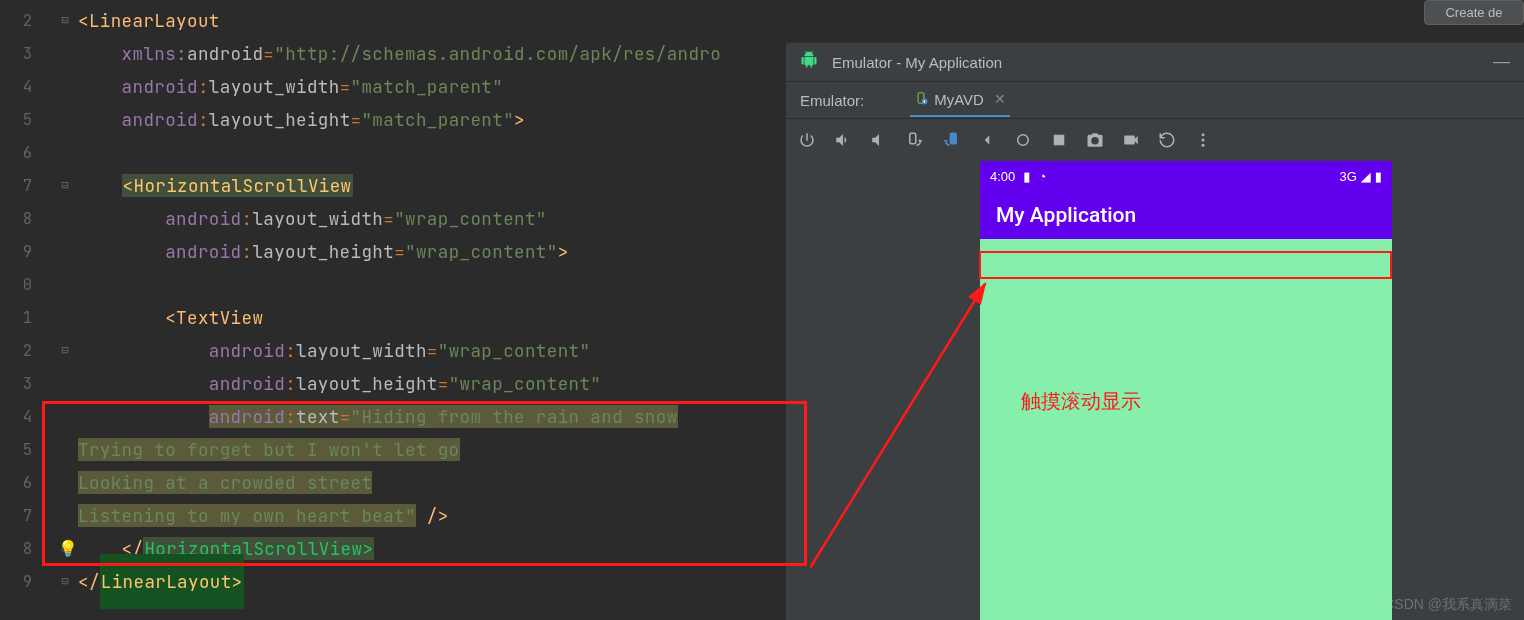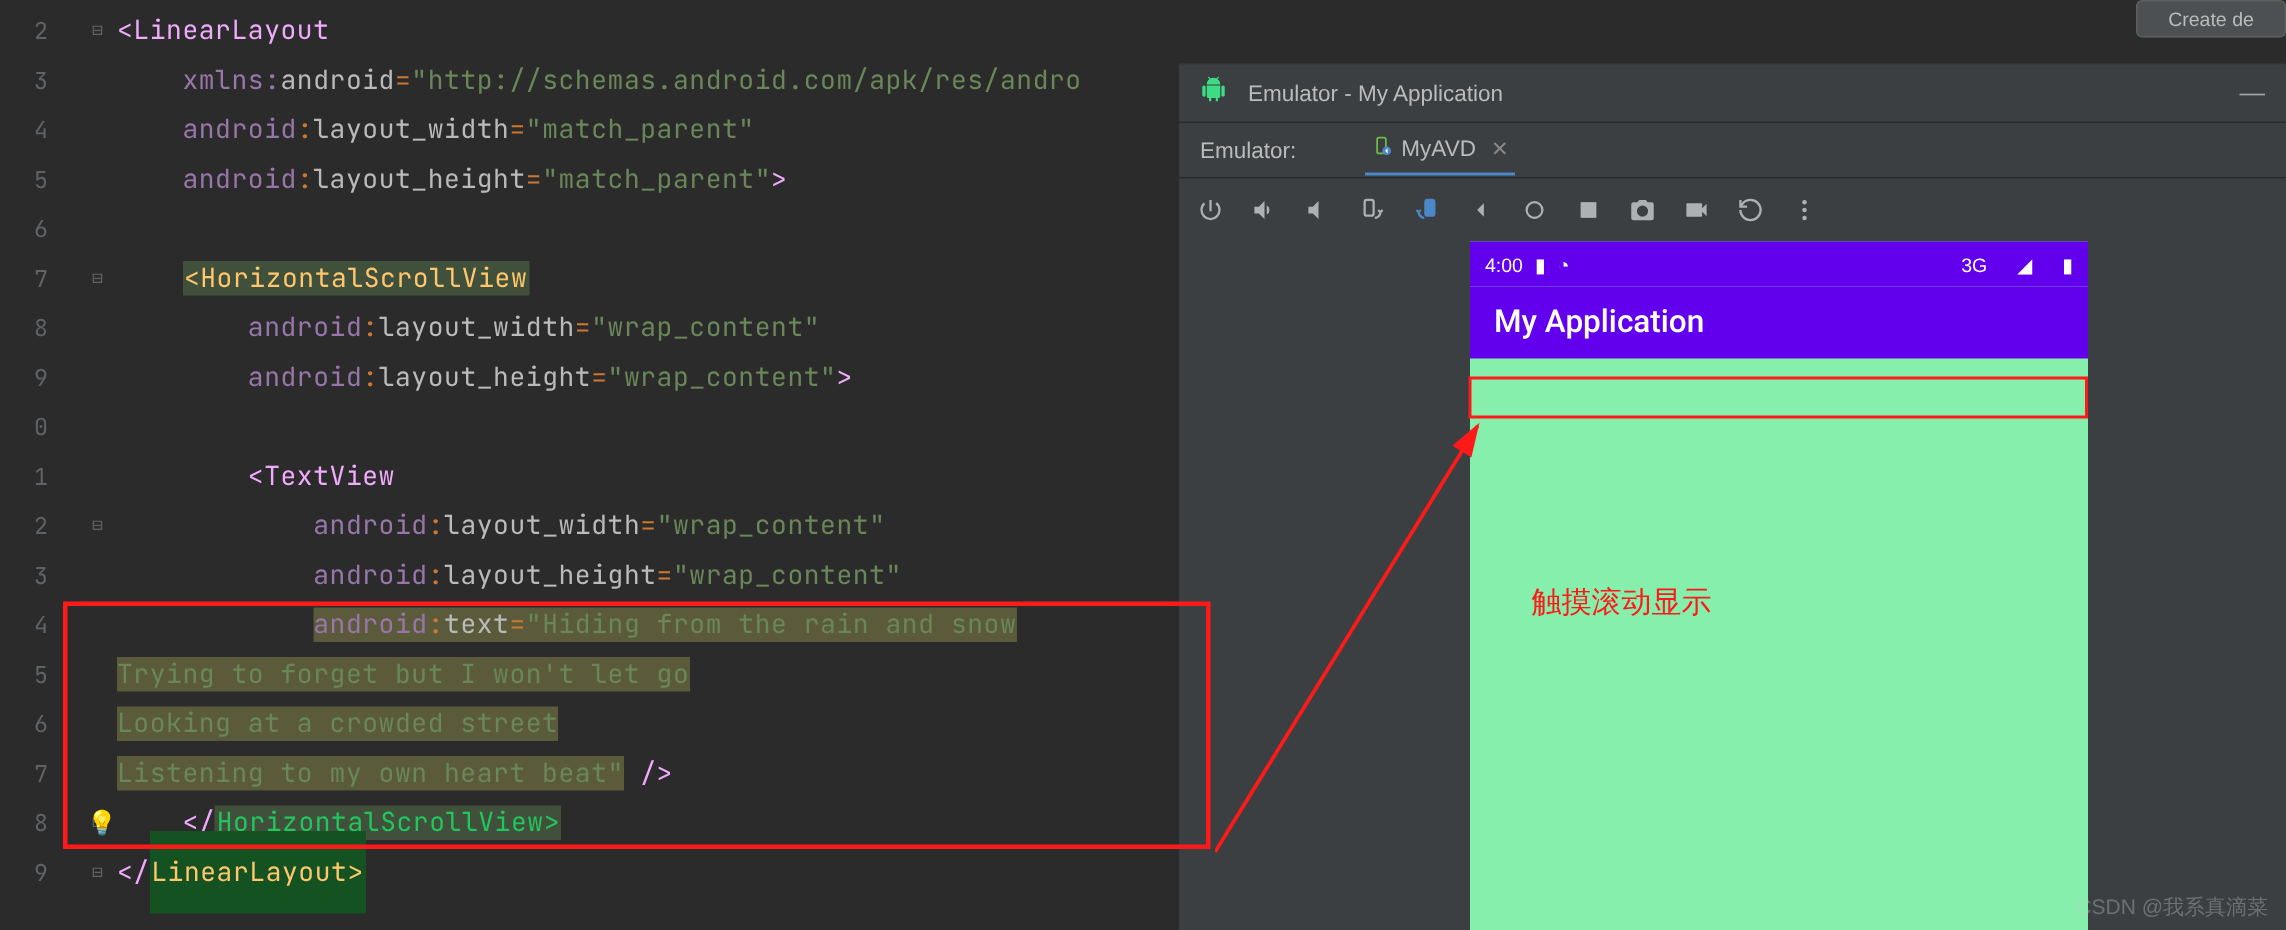--- a/index.html
+++ b/index.html
@@ -21,21 +21,21 @@
     line-height:33px; padding-top:4px; color:#606366; font-size:12px;
   }
   .fold-col div { height:33px; text-align:center; }
   .caret-bulb {
     position:absolute; left:58px; top:538px; color:#ffc66d; font-size:16px;
   }
   .code {
     position:absolute; left:78px; top:4px; white-space:pre; line-height:33px;
     font-size:17.5px; letter-spacing:0.4px;
   }
-  .tag    { color:#f0abfc; }
+  .tag    { color:#fdba74; }
   .attr-ns{ color:#9876aa; }
   .attr   { color:#bababa; }
   .punct  { color:#cc7832; }
   .str    { color:#6a8759; }
   .hl-open{ background:#40503b; color:#ffc66d; padding:0 1px; }
   .hl-close{ background:#40503b; color:#22c55e; padding:0 1px; }
   .hl-close2{ background:#155221; color:#ffc66d; padding:16px 1px; }
   .sel    { background:#5b5b3c; color:#6a8759; }
 
   .redbox1 {
@@ -100,21 +100,21 @@
   .emu-viewport {
     position:absolute; left:194px; top:118px; width:412px; height:520px;
     background:#86efac;
   }
   .statusbar {
     height:30px; background:#6200ee; display:flex; align-items:center;
     padding:0 10px; font-family:sans-serif; font-size:13px; color:#fff;
   }
   .statusbar .sb-left { display:flex; align-items:center; gap:8px; }
   .statusbar .sb-spacer { flex:1; }
-  .statusbar .sb-right { display:flex; align-items:center; gap:20px; font-size:13px;text-align:right;}
+  .statusbar .sb-right { display:flex; align-items:center; gap:4px; font-size:13px;text-align:right;}
   .appbar {
     height:48px; background:#6200ee; color:#fff; display:flex; align-items:center;
     padding:0 16px; font-family:Roboto, sans-serif; font-size:21px; font-weight:550;
   }
   .scroll-line {
     height:22px; overflow:hidden; white-space:nowrap;
     font-family:Roboto,sans-serif; font-size:14px; color:#757575;
     line-height:22px; padding:0 2px;
   }
 

